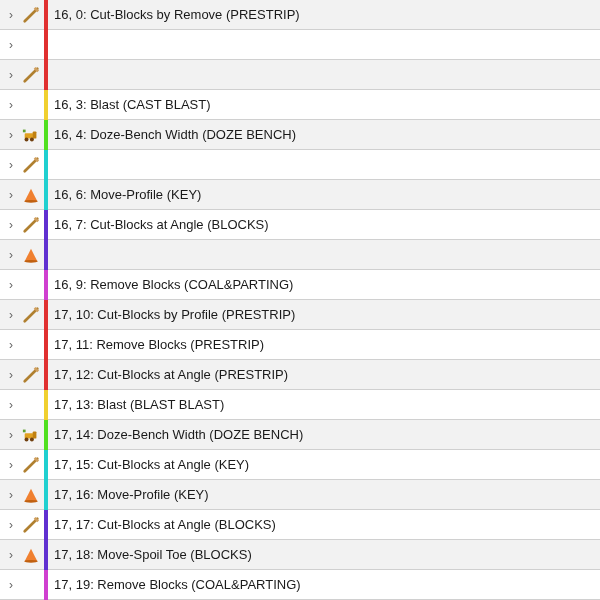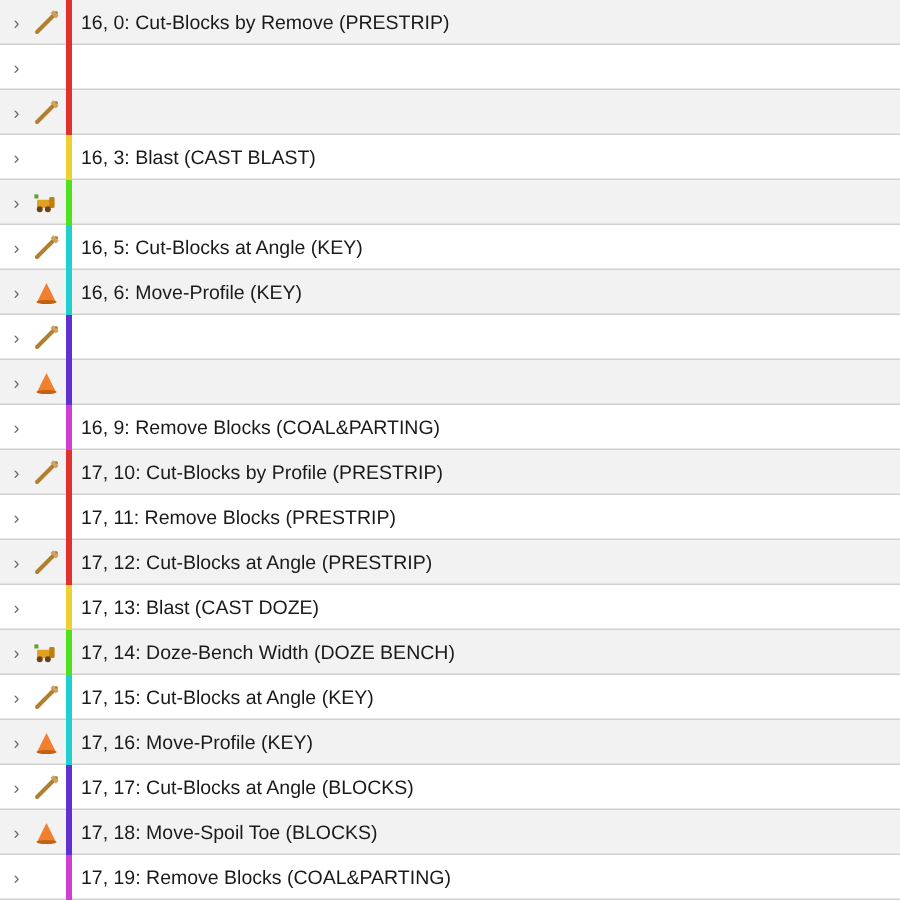--- a/index.html
+++ b/index.html
@@ -106,31 +106,31 @@
       <span class="icon-slot">
         <svg viewBox="0 0 20 20">
           <rect x="3" y="8" width="10" height="6" fill="#e0a020" rx="1"></rect>
           <rect x="12" y="6" width="4" height="8" fill="#c08010" rx="1"></rect>
           <circle cx="5" cy="15" r="2.2" fill="#704010"></circle>
           <circle cx="11" cy="15" r="2.2" fill="#704010"></circle>
           <rect x="1" y="4" width="3" height="3" fill="#60a030"></rect>
         </svg>
       </span>
       <span class="color-bar" style="background: rgb(80, 224, 32);"></span>
-    </div>
-    <div class="row">
-      <span class="chevron">›</span>
-      <span class="icon-slot">
-        <svg viewBox="0 0 20 20">
-          <line x1="3" y1="17" x2="17" y2="3" stroke="#b08030" stroke-width="3" stroke-linecap="round"></line>
-          <polygon points="15,1 19,5 17,7 13,3" fill="#d0a060"></polygon>
-        </svg>
-      </span>
-      <span class="color-bar" style="background: rgb(32, 208, 208);"></span>
-      <span class="label">16, 5: Cut-Blocks at Angle (KEY)</span>
+      <span class="label">16, 4: Doze-Bench Width (DOZE BENCH)</span>
+    </div>
+    <div class="row">
+      <span class="chevron">›</span>
+      <span class="icon-slot">
+        <svg viewBox="0 0 20 20">
+          <line x1="3" y1="17" x2="17" y2="3" stroke="#b08030" stroke-width="3" stroke-linecap="round"></line>
+          <polygon points="15,1 19,5 17,7 13,3" fill="#d0a060"></polygon>
+        </svg>
+      </span>
+      <span class="color-bar" style="background: rgb(32, 208, 208);"></span>
     </div>
     <div class="row">
       <span class="chevron">›</span>
       <span class="icon-slot">
         <svg viewBox="0 0 20 20">
           <polygon points="10,3 17,17 3,17" fill="#f08030"></polygon>
           <ellipse cx="10" cy="17" rx="7.5" ry="1.5" fill="#c06010"></ellipse>
         </svg>
       </span>
       <span class="color-bar" style="background: rgb(32, 208, 208);"></span>
@@ -138,20 +138,21 @@
     </div>
     <div class="row">
       <span class="chevron">›</span>
       <span class="icon-slot">
         <svg viewBox="0 0 20 20">
           <line x1="3" y1="17" x2="17" y2="3" stroke="#b08030" stroke-width="3" stroke-linecap="round"></line>
           <polygon points="15,1 19,5 17,7 13,3" fill="#d0a060"></polygon>
         </svg>
       </span>
       <span class="color-bar" style="background: rgb(96, 48, 208);"></span>
+      <span class="label">16, 7: Cut-Blocks at Angle (BLOCKS)</span>
     </div>
     <div class="row">
       <span class="chevron">›</span>
       <span class="icon-slot">
         <svg viewBox="0 0 20 20">
           <polygon points="10,3 17,17 3,17" fill="#f08030"></polygon>
           <ellipse cx="10" cy="17" rx="7.5" ry="1.5" fill="#c06010"></ellipse>
         </svg>
       </span>
       <span class="color-bar" style="background: rgb(96, 48, 208);"></span>
@@ -187,21 +188,21 @@
           <polygon points="15,1 19,5 17,7 13,3" fill="#d0a060"></polygon>
         </svg>
       </span>
       <span class="color-bar" style="background: rgb(224, 48, 48);"></span>
       <span class="label">17, 12: Cut-Blocks at Angle (PRESTRIP)</span>
     </div>
     <div class="row">
       <span class="chevron">›</span>
       <span class="icon-slot"></span>
       <span class="color-bar" style="background: rgb(240, 208, 48);"></span>
-      <span class="label">17, 13: Blast (CAST DOZE)</span>
+      <span class="label">17, 13: Blast (BLAST BLAST)</span>
     </div>
     <div class="row">
       <span class="chevron">›</span>
       <span class="icon-slot">
         <svg viewBox="0 0 20 20">
           <rect x="3" y="8" width="10" height="6" fill="#e0a020" rx="1"></rect>
           <rect x="12" y="6" width="4" height="8" fill="#c08010" rx="1"></rect>
           <circle cx="5" cy="15" r="2.2" fill="#704010"></circle>
           <circle cx="11" cy="15" r="2.2" fill="#704010"></circle>
           <rect x="1" y="4" width="3" height="3" fill="#60a030"></rect>

